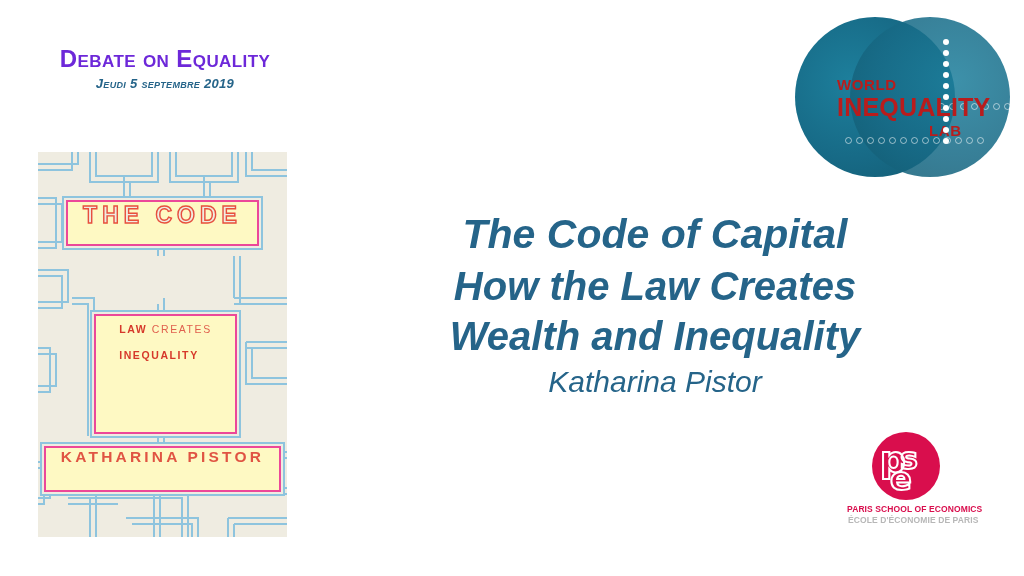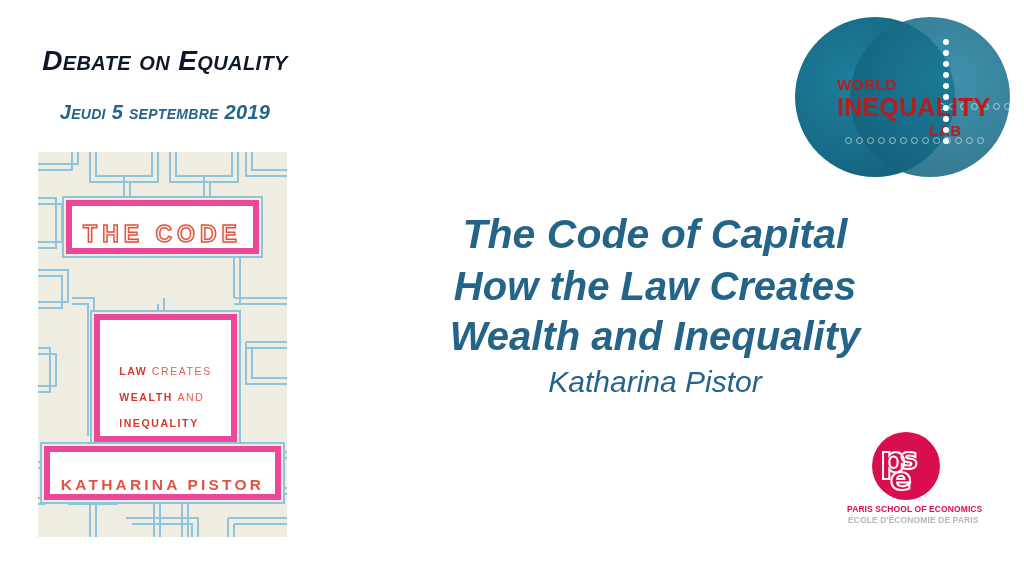--- a/index.html
+++ b/index.html
@@ -13,59 +13,58 @@
   }
 
   
   #event-header {
     position: absolute;
     left: 0; top: 46px;
     width: 330px;
     text-align: center;
   }
   #event-title {
-    color: #0f172a;
-    font-weight: bold;
-    font-style: italic;
-    font-size: 28px;
+    color: #6d28d9;
+    font-weight: bold;
+    font-size: 24px;
     font-variant: small-caps;
     letter-spacing: 0.4px;
     line-height: 1.1;
     white-space: nowrap;
   }
   #event-date {
     color: #256489;
     font-weight: bold;
     font-style: italic;
-    font-size: 20px;
+    font-size: 13px;
     font-variant: small-caps;
     letter-spacing: 0.3px;
-    margin-top: 24px;
+    margin-top: 4px;
     white-space: nowrap;
   }
 
   
   #book-cover {
     position: absolute;
     left: 38px; top: 152px;
     width: 249px; height: 385px;
     background: #efece1;
     overflow: hidden;
   }
   #circuit-layer { position: absolute; inset: 0; }
 
   .cover-box {
     position: absolute;
-    background: #ffffff;
-    border: 6px solid #ec4899;
+    background: #fef9c3;
+    border: 2px solid #ec4899;
     box-shadow: 0 0 0 2px #efece1, 0 0 0 4px #8ec4de;
     display: flex;
     flex-direction: column;
     align-items: center;
-    justify-content: flex-end;
+    justify-content: flex-start;
     z-index: 4;
   }
   #box-title1 { left: 28px;  top: 48px;  right: 28px;  height: 42px; }
   #box-title2 { left: 14px;  top: 104px; right: 14px;  height: 42px; }
   #box-sub    { left: 56px;  top: 162px; right: 50px;  height: 116px; }
   #box-author { left: 6px;   top: 294px; right: 6px;   height: 42px; }
 
   .cover-title-line {
     color: #e8503c;
     font-weight: bold;
@@ -290,21 +289,20 @@
   </svg>
 
   <div class="cover-box" id="box-title1">
     <div class="cover-title-line outlined">THE CODE</div>
   </div>
 
 
   <div class="cover-box" id="box-sub">
     <div id="cover-subtitle-lines">
         <div class="cover-sub-line"><b>LAW </b><span>CREATES</span></div>
-        <div class="cover-sub-line"><b>WEALTH </b><span>AND</span></div>
         <div class="cover-sub-line"><b>INEQUALITY</b></div>
       </div>
   </div>
 
   <div class="cover-box" id="box-author">
     <div id="cover-author-name">KATHARINA PISTOR</div>
   </div>
 </div>
 
 <div id="main-text">

